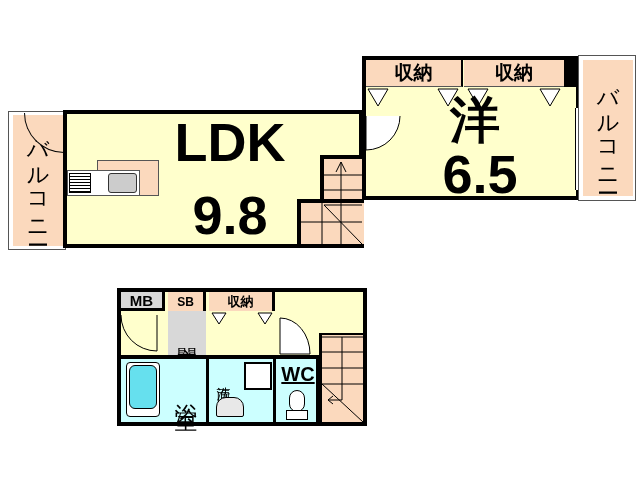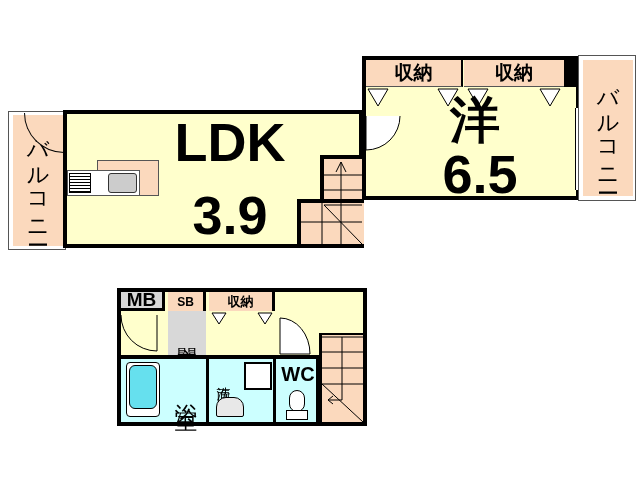--- a/index.html
+++ b/index.html
@@ -28,21 +28,21 @@
 
   <div class="abs yellow" style="left:63px;top:110px;width:300px;height:138px;border:4px solid #000;"></div>
 
   <div class="abs peach" style="left:97px;top:160px;width:62px;height:36px;border:1px solid #555;"></div>
   <div class="abs white" style="left:67px;top:170px;width:73px;height:26px;border:1px solid #555;"></div>
   <div class="abs white" style="left:69px;top:173px;width:22px;height:20px;border:1px solid #000;
               background:repeating-linear-gradient(0deg,#000 0 1px,#fff 1px 3px);"></div>
   <div class="abs" style="left:108px;top:173px;width:29px;height:20px;border:1px solid #333;background:#ccc;border-radius:3px;"></div>
 
   <div class="abs lbl big" style="left:160px;top:114px;width:140px;height:55px;">LDK</div>
-  <div class="abs lbl big" style="left:170px;top:190px;width:120px;height:50px;">3.9</div>
+  <div class="abs lbl big" style="left:170px;top:190px;width:120px;height:50px;">9.8</div>
 
   <div class="abs peach" style="left:320px;top:155px;width:44px;height:93px;border:4px solid #000;border-right:none;border-bottom:4px solid #000;"></div>
   <div class="abs peach" style="left:297px;top:199px;width:67px;height:49px;border:4px solid #000;border-right:none;"></div>
   <svg style="left:0;top:0;" width="640" height="480">
     <g stroke="#000" stroke-width="1" fill="none">
       <line x1="324" y1="175" x2="362" y2="175"></line>
         <line x1="324" y1="190" x2="362" y2="190"></line>
       <line x1="324" y1="205" x2="362" y2="205"></line>
         <line x1="301" y1="222" x2="362" y2="222"></line>
       <line x1="341" y1="162" x2="341" y2="244"></line>
@@ -72,21 +72,21 @@
 
   <div class="abs" style="left:575px;top:108px;width:4px;height:82px;background:#fff;border-left:1px solid #000;border-right:1px solid #000;"></div>
 
   <div class="abs" style="left:578px;top:55px;width:58px;height:146px;border:1px solid #555;background:#fff;"></div>
   <div class="abs peach lbl vtext" style="left:583px;top:60px;width:50px;height:136px;font-size:22px;font-weight:normal;">バルコニー</div>
 </div>
 
 <div>
   <div class="abs yellow" style="left:117px;top:288px;width:250px;height:138px;border:4px solid #000;"></div>
 
-  <div class="abs gray lbl" style="left:121px;top:292px;width:44px;height:19px;font-size:19px;border-right:3px solid #000;border-bottom:3px solid #000;">MB</div>
+  <div class="abs gray lbl" style="left:121px;top:292px;width:44px;height:19px;font-size:15px;border-right:3px solid #000;border-bottom:3px solid #000;">MB</div>
   <div class="abs peach lbl" style="left:168px;top:292px;width:38px;height:19px;font-size:12px;border-right:3px solid #000;">SB</div>
   <div class="abs peach lbl" style="left:209px;top:292px;width:66px;height:19px;font-size:13px;border-right:3px solid #000;">収納</div>
   <svg style="left:0;top:0;" width="640" height="480">
     <g stroke="#000" stroke-width="1" fill="#fff">
       <polygon points="212,313 226,313 219,324"></polygon>
         <polygon points="258,313 272,313 265,324"></polygon>
     </g>
   </svg>
 
   <div class="abs gray lbl vtext" style="left:168px;top:311px;width:38px;height:44px;font-size:19px;font-weight:normal;letter-spacing:0;">玄関</div>
@@ -100,21 +100,21 @@
   <div class="abs" style="left:126px;top:362px;width:34px;height:55px;border:1px solid #000;background:#fff;border-radius:4px;"></div>
   <div class="abs" style="left:129px;top:365px;width:28px;height:44px;border:1px solid #000;background:#66e0ee;border-radius:6px;"></div>
   <div class="abs lbl vtext" style="left:168px;top:360px;width:38px;height:58px;font-size:23px;font-weight:normal;letter-spacing:4px;">浴室</div>
 
   <div class="abs cyan" style="left:209px;top:355px;width:67px;height:67px;border-top:4px solid #000;border-right:3px solid #000;"></div>
   <div class="abs lbl vtext" style="left:214px;top:360px;width:20px;height:36px;font-size:14px;font-weight:normal;">洗面</div>
   <div class="abs" style="left:244px;top:362px;width:28px;height:28px;border:2px solid #000;background:#fff;"></div>
   <div class="abs" style="left:216px;top:397px;width:28px;height:20px;border:1px solid #000;background:#e8e8e8;border-radius:10px 10px 2px 2px;"></div>
 
   <div class="abs cyan" style="left:276px;top:355px;width:43px;height:67px;border-top:4px solid #000;border-right:3px solid #000;"></div>
-  <div class="abs lbl" style="left:278px;top:362px;width:40px;height:24px;font-size:20px;">WC</div>
+  <div class="abs lbl" style="left:278px;top:362px;width:40px;height:24px;font-size:20px;text-decoration:underline;">WC</div>
   <div class="abs" style="left:289px;top:390px;width:16px;height:22px;border:1px solid #000;background:#fff;border-radius:8px;"></div>
   <div class="abs" style="left:286px;top:410px;width:22px;height:10px;border:1px solid #000;background:#fff;"></div>
 
   <div class="abs peach" style="left:319px;top:333px;width:44px;height:89px;border-left:3px solid #000;border-top:2px solid #000;"></div>
   <svg style="left:0;top:0;" width="640" height="480">
     <g stroke="#000" stroke-width="1" fill="none">
       <line x1="322" y1="337" x2="363" y2="337"></line>
       <line x1="322" y1="352" x2="363" y2="352"></line>
         <line x1="322" y1="368" x2="363" y2="368"></line>
       <line x1="322" y1="384" x2="363" y2="384"></line>

